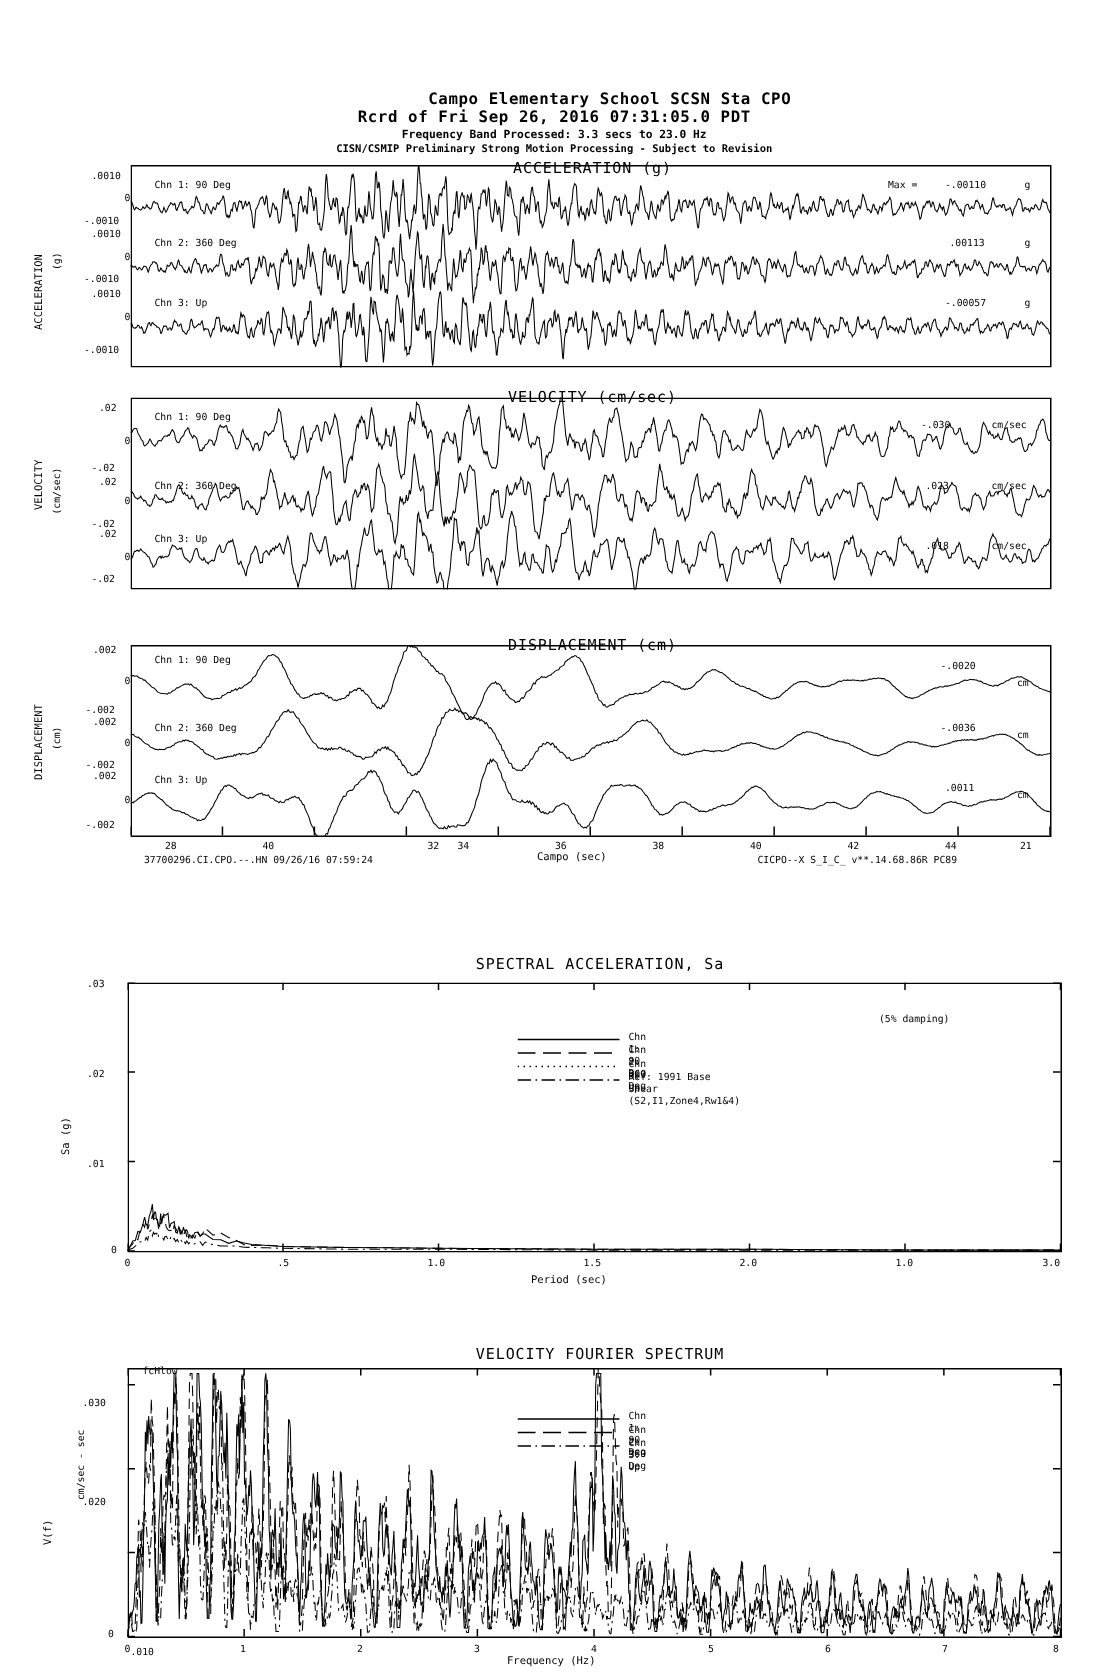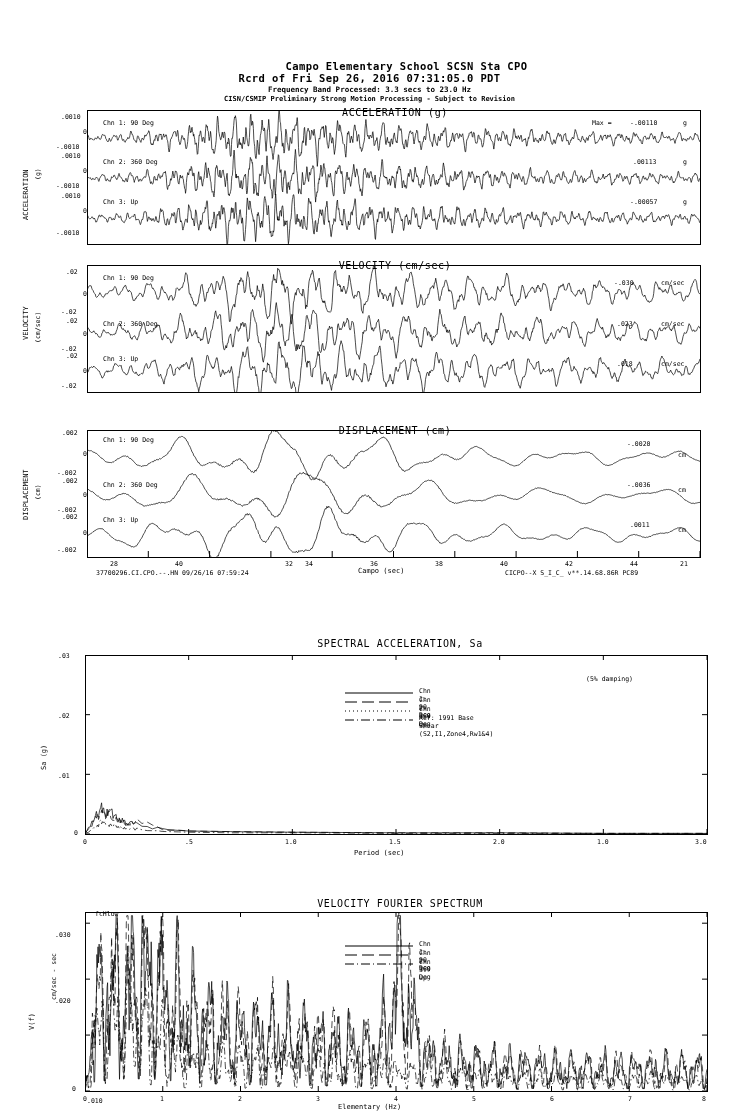--- a/index.html
+++ b/index.html
@@ -318,13 +318,13 @@
 
 <div class="abs tiny" style="left:83px;top:1095px;">0</div>
 <div class="abs tiny" style="left:160px;top:1095px;">1</div>
 <div class="abs tiny" style="left:238px;top:1095px;">2</div>
 <div class="abs tiny" style="left:316px;top:1095px;">3</div>
 <div class="abs tiny" style="left:394px;top:1095px;">4</div>
 <div class="abs tiny" style="left:472px;top:1095px;">5</div>
 <div class="abs tiny" style="left:550px;top:1095px;">6</div>
 <div class="abs tiny" style="left:628px;top:1095px;">7</div>
 <div class="abs tiny" style="left:702px;top:1095px;">8</div>
-<div class="abs small" style="left:338px;top:1103px;">Elementary (Hz)</div>
+<div class="abs small" style="left:338px;top:1103px;">Frequency (Hz)</div>
 
 </body></html>

